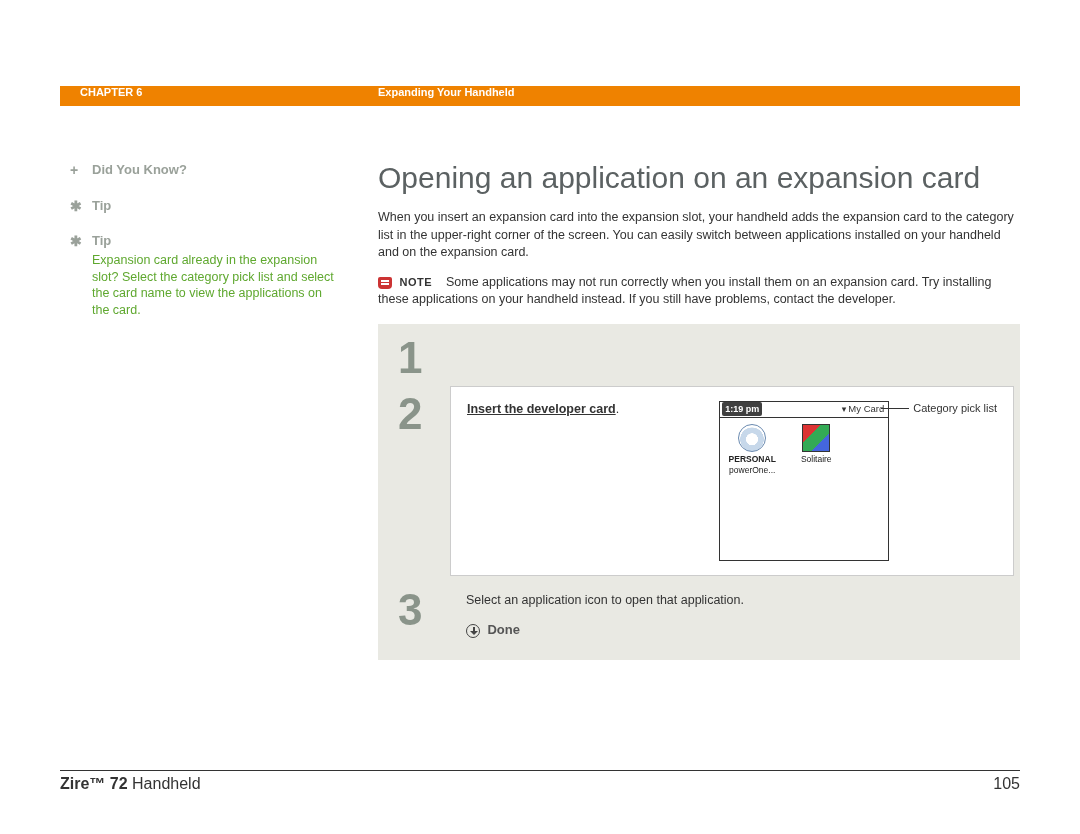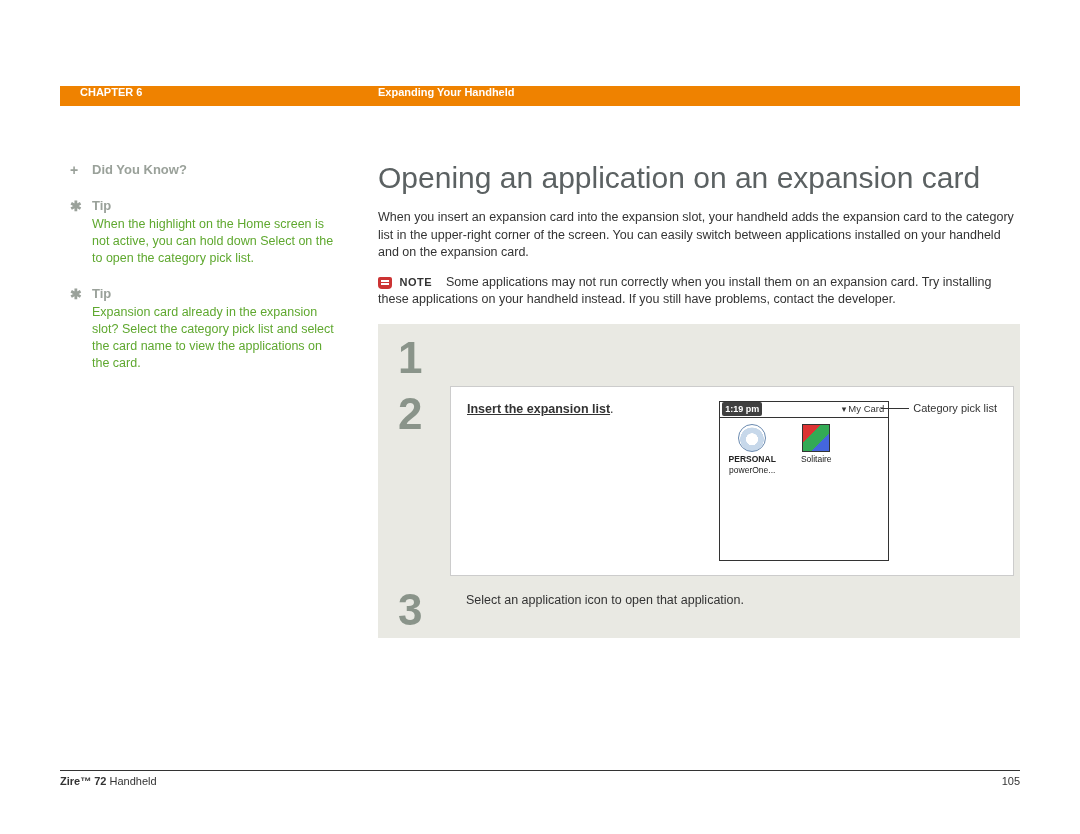--- a/index.html
+++ b/index.html
@@ -231,21 +231,21 @@
     position:absolute; left:-22px; top:7px; width: 28px; height:1px; background:#333;
   }
 
   .footer {
     position: absolute;
     left: 60px; right: 60px;
     top: 770px;
     border-top: 1px solid #333;
     padding-top: 4px;
     display:flex;
-    font-size: 11px;
+    font-size: 16px;
     color: #333;
   }
   .footer-left .prod-bold { font-weight: bold; }
   .footer-spacer { flex:1; }
 </style>
 </head>
 <body>
 
 <div class="page-wrap">
   <div class="header-bar">
@@ -261,21 +261,20 @@
           <span class="plus-icon">+</span>
           <span>Did You Know?</span>
         </div>
       </div>
 
       <div class="sidebar-block">
         <div class="sidebar-heading">
           <span class="asterisk-icon">✱</span>
           <span>Tip</span>
         </div>
-        <div>When the highlight on the Home screen is not active, you can hold down Select on the to open the category pick list.</div>
       </div>
 
       <div class="sidebar-block">
         <div class="sidebar-heading">
           <span class="asterisk-icon">✱</span>
           <span>Tip</span>
         </div>
         <div>Expansion card already in the expansion slot? Select the category pick list and select the card name to view the applications on the card.</div>
       </div>
 
@@ -295,21 +294,21 @@
 
         <div class="step">
           <div class="step-num">1</div>
         </div>
 
         <div class="step">
           <div class="step-num">2</div>
           <div class="step-body">
             <div class="step2-row">
               <div style="flex:1;">
-                <a href="#" class="step-link">Insert the expansion list</a><span>.</span>
+                <a href="#" class="step-link">Insert the developer card</a><span>.</span>
               </div>
               <div class="device">
                 <div class="device-bar">
                   <span class="device-time">1:19 pm</span>
                   <span class="device-spacer"></span>
                   <span class="device-cat">My Card</span>
                 </div>
                 <div class="device-apps">
                   <div class="app app1">
                     <div class="app-icon"></div>
@@ -328,20 +327,24 @@
                 <span>Category pick list</span>
               </div>
             </div>
           </div>
         </div>
 
         <div class="step no-white">
           <div class="step-num">3</div>
           <div class="step-body">
             <div>Select an application icon to open that application.</div>
+            <div class="done-line">
+              <span class="done-arrow"></span>
+              <span class="done-label">Done</span>
+            </div>
           </div>
         </div>
 
       </div>
     </main>
   </div>
 </div>
 
 <div class="footer">
   <div class="footer-left">

